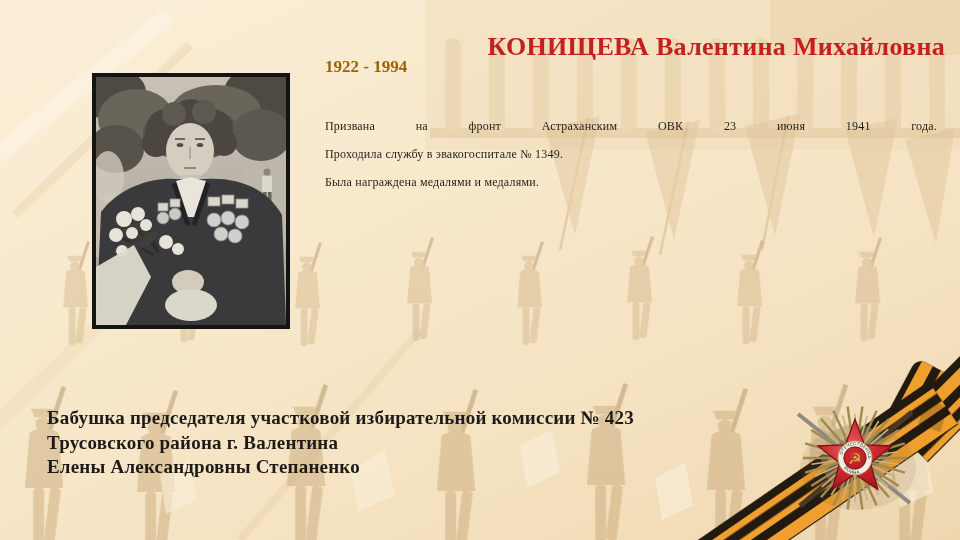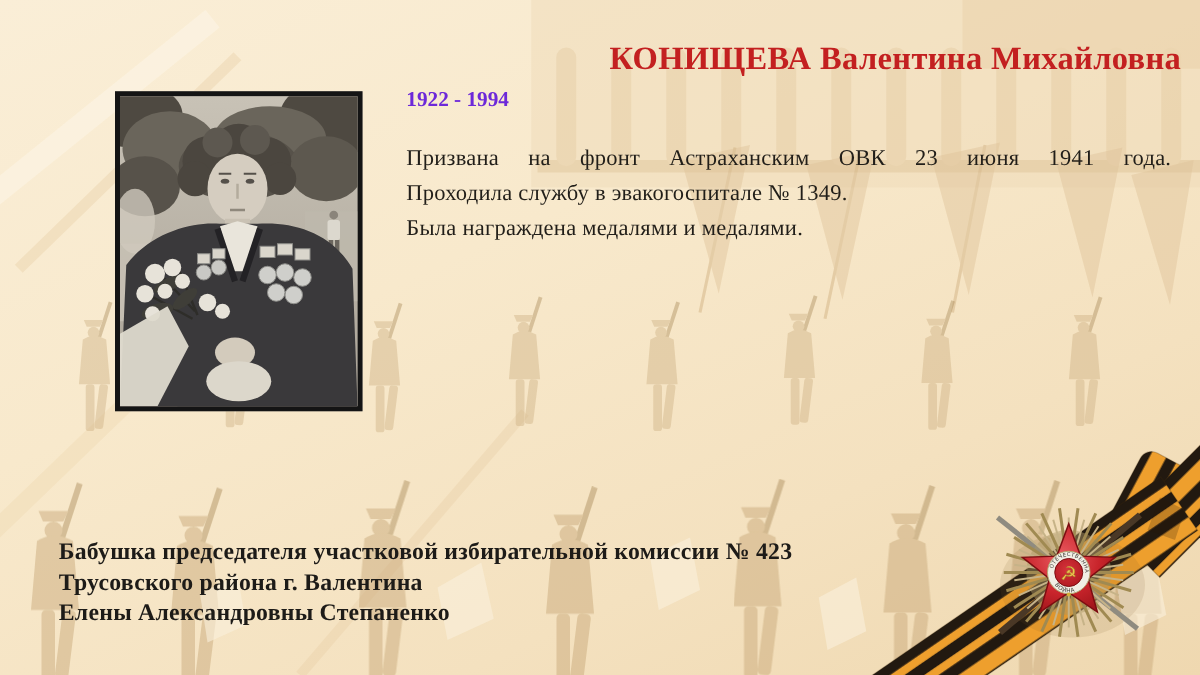--- a/index.html
+++ b/index.html
@@ -7,26 +7,26 @@
        font-family:"Liberation Serif","DejaVu Serif",serif;
        background:linear-gradient(155deg,#faeed7 0%,#f8e9cc 38%,#f4e1bf 72%,#efd8b0 100%);}
   svg{display:block;}
   .abs{position:absolute;}
   #bg-svg{left:0;top:0;z-index:0;pointer-events:none;}
   #decor-svg{left:0;top:0;z-index:3;pointer-events:none;}
   .photo-frame{left:92px;top:73px;width:190px;height:248px;border:4px solid #141414;
        background:#b7b0a4;z-index:2;}
   .title{left:325px;top:32px;width:620px;color:#c32020;font-weight:bold;
        font-size:26px;letter-spacing:.3px;line-height:30px;z-index:2;text-align:right;}
-  .years{left:325px;top:70px;color:#6d28d9;font-weight:bold;font-size:17px;z-index:2;}
-  .bio{left:325px;top:112px;width:612px;font-size:18px;color:#211e19;
+  .years{left:325px;top:57px;color:#a16207;font-weight:bold;font-size:17px;z-index:2;}
+  .bio{left:325px;top:112px;width:612px;font-size:12px;color:#211e19;
        line-height:28px;z-index:2;letter-spacing:.2px;}
   .bio .justified{text-align:justify;text-align-last:justify;}
   .footer{left:47px;top:406px;width:700px;font-weight:bold;font-size:19px;
-       color:#1d1b18;line-height:24.5px;z-index:2;letter-spacing:.2px;margin-top:24px;}
+       color:#1d1b18;line-height:24.5px;z-index:2;letter-spacing:.2px;}
 </style>
 </head>
 <body>
 
 <svg id="bg-svg" class="abs" width="960" height="540" viewBox="0 0 960 540" aria-hidden="true">
   <defs>
     <g id="soldier">
       <rect x="24" y="-6" width="4" height="62" transform="rotate(18 26 28)" fill="#a98a59"></rect>
       <path d="M9,14 h20 l-3.5,7 h-13.5 z" fill="currentColor"></path>
       <circle cx="19" cy="27" r="6" fill="currentColor"></circle>

